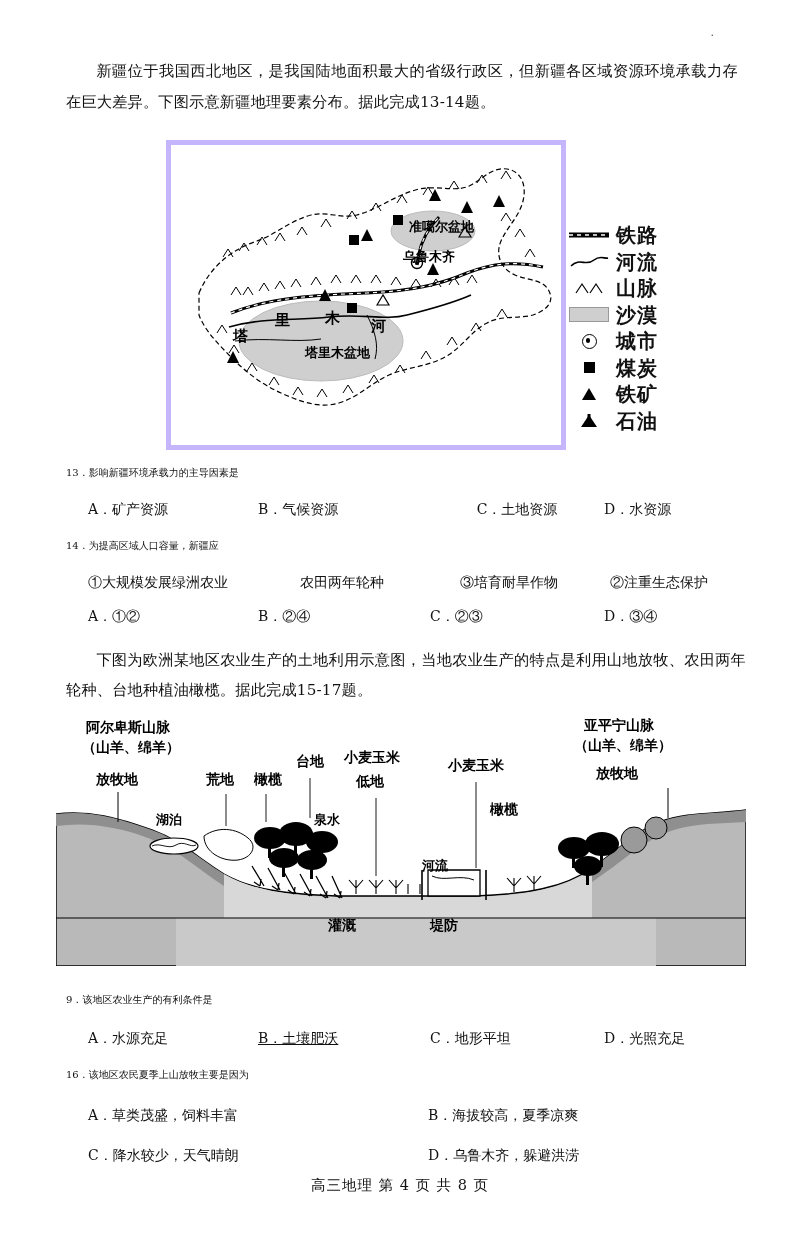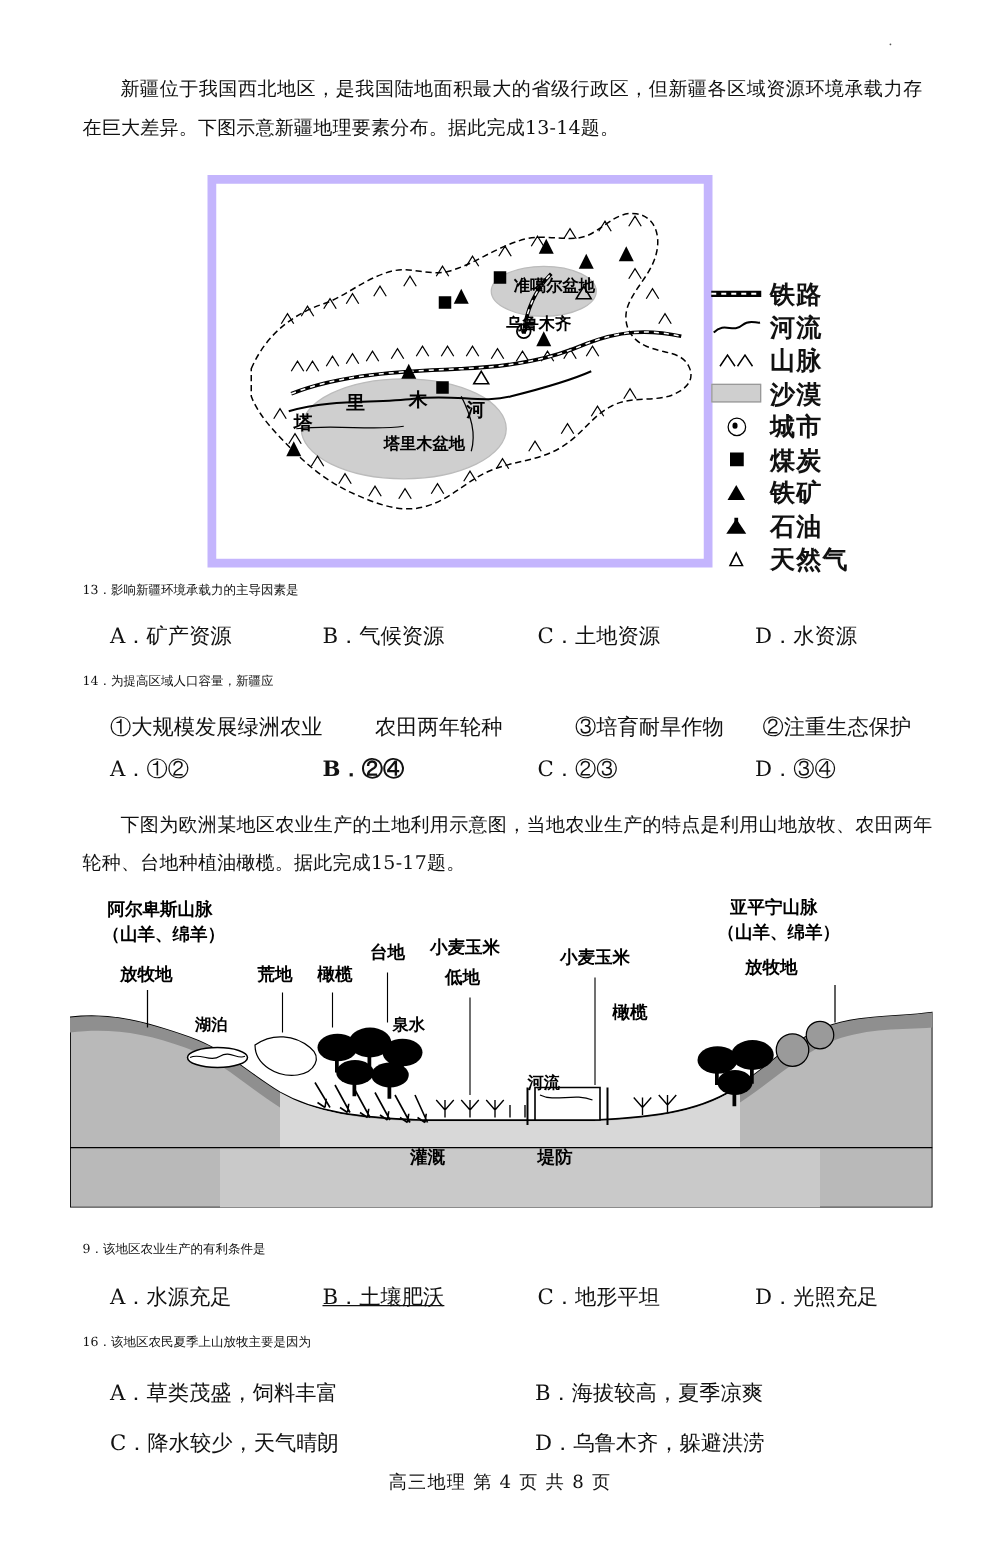--- a/index.html
+++ b/index.html
@@ -9,27 +9,27 @@
     color:#111;position:relative;overflow:hidden;
   }
   .page{position:absolute;inset:0;padding:0;}
   .para{
     font-size:15.2px;line-height:31px;letter-spacing:.2px;
     margin:0;text-align:justify;
   }
   .intro{position:absolute;left:66px;top:56px;width:672px;}
   .indent{text-indent:2em;}
   .q{font-size:10px;line-height:30px;}
-  .opts{display:flex;font-size:17px;line-height:30px;}
+  .opts{display:flex;font-size:14px;line-height:30px;}
   .opts > div{flex:0 0 auto;}
 
   
   .mapbox{
     position:absolute;left:166px;top:140px;width:390px;height:300px;
-    border:7px solid #c4b5fd;background:#fff;
+    border:5px solid #c4b5fd;background:#fff;
   }
   .legendbox{
     position:absolute;left:566px;top:222px;width:160px;
     font-size:20px;line-height:26.5px;font-weight:bold;
   }
   .legrow{display:flex;align-items:center;height:26.5px;}
   .legsym{width:46px;display:flex;align-items:center;justify-content:center;}
   .leglbl{padding-left:4px;letter-spacing:1px;}
 
   .sq{width:11px;height:11px;background:#000;display:block;}
@@ -190,53 +190,47 @@
     </div>
     <div class="legrow">
       <span class="legsym">
         <svg width="18" height="14">
             <polygon points="9,1 17,13 1,13" fill="#000"></polygon>
             <rect x="7.5" y="0" width="3" height="5" fill="#000"></rect>
           </svg>
       </span>
       <span class="leglbl">石油</span>
     </div>
-    <div class="legrow">
-      <span class="legsym">
-          <span class="tri-hollow"></span>
-        </span>
-      <span class="leglbl">天然气</span>
-    </div>
   </div>
 
   <div class="qblock" style="top:458px;">
     <div class="q">
       <span>13．</span><span>影响新疆环境承载力的主导因素是</span>
     </div>
     <div class="opts" style="margin-top:6px;padding-left:22px;">
       <div style="width:170px;">A．矿产资源</div>
       <div style="width:172px;">B．气候资源</div>
-      <div style="width:174px;">C．土地资源</div>
+      <div style="width:174px;text-align:center;">C．土地资源</div>
       <div>D．水资源</div>
     </div>
   </div>
 
   <div class="qblock" style="top:531px;">
     <div class="q">
       <span>14．</span><span>为提高区域人口容量，新疆应</span>
     </div>
     <div class="opts" style="margin-top:6px;padding-left:22px;">
       <div style="width:212px;">①大规模发展绿洲农业</div>
       <div style="width:160px;">农田两年轮种</div>
       <div style="width:150px;">③培育耐旱作物</div>
       <div>②注重生态保护</div>
     </div>
     <div class="opts" style="margin-top:4px;padding-left:22px;">
       <div style="width:170px;">A．①②</div>
-      <div style="width:172px;font-weight:bold;">B．②④</div>
+      <div style="width:172px;">B．②④</div>
       <div style="width:174px;">C．②③</div>
       <div>D．③④</div>
     </div>
   </div>
 
   <div class="qblock" style="top:645px;">
     <p class="para indent" style="line-height:30px;">下图为欧洲某地区农业生产的土地利用示意图，当地农业生产的特点是利用山地放牧、农田两年轮种、台地种植油橄榄。据此完成15-17题。</p>
   </div>
 
   <div class="landbox">

